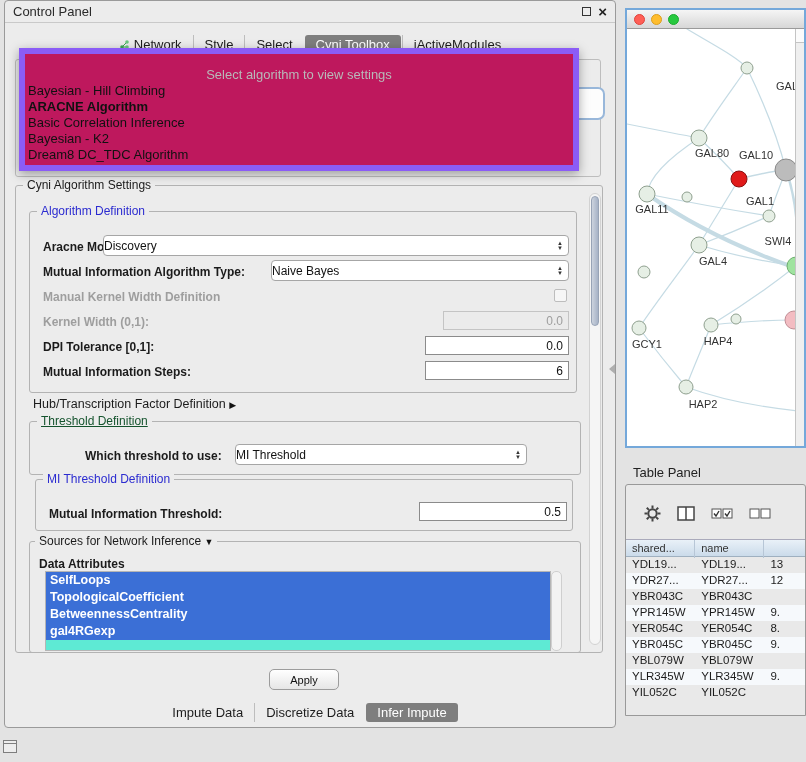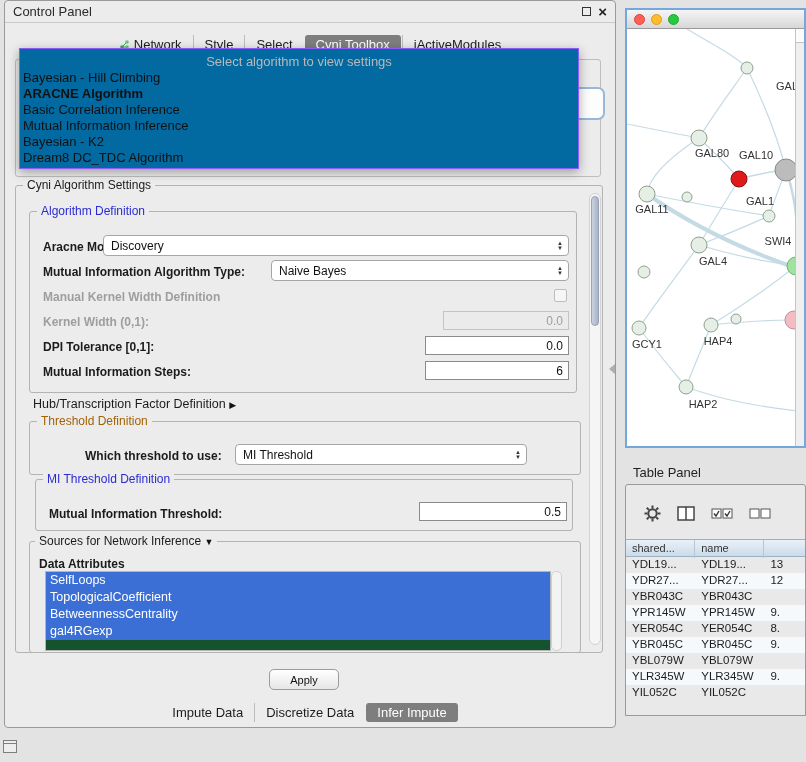--- a/index.html
+++ b/index.html
@@ -25,51 +25,51 @@
   .tab.selected { background:#7e7e7e; color:#fff; border-radius:3px; border-left:none; margin:0 1px; }
 
   
   .ghost-groupbox { position:absolute; left:10px; top:58px; width:586px; height:118px;
     border:1px solid #bdbdbd; border-radius:3px; z-index:1; }
   .ghost-combo { position:absolute; left:566px; top:86px; width:34px; height:33px;
     background:#fdfdfd; border:2px solid #98b7da; border-radius:7px; z-index:2; }
 
   
   .algo-dropdown { position:absolute; left:14px; top:47px; width:560px; z-index:10;
-    background:#0369a1; border:1px solid #8b5cf6; box-shadow:0 3px 10px rgba(0,0,0,.35); padding:4px 0 2px 0; }
+    background:#be185d; border:6px solid #8b5cf6; box-shadow:0 3px 10px rgba(0,0,0,.35); padding:12px 0 2px 0; }
   .dd-placeholder { font-size:13px; color:#b9b9b9; text-align:center; height:17px; line-height:17px; }
   .dd-item { font-size:13px; color:#111; height:16px; line-height:16px; padding-left:3px; white-space:nowrap; }
   .dd-item.bold { font-weight:bold; }
 
   
   .groupbox { position:absolute; border:1px solid #b3b3b3; border-radius:3px; }
   .gb-title { position:absolute; background:#ececec; padding:0 4px; font-size:12px;
     color:#1b1b1b; white-space:nowrap; z-index:3; }
-  .gb-title.blue { color:#2b2bd0; } .gb-title.green { color:#a16207; }
+  .gb-title.blue { color:#2b2bd0; } .gb-title.green { color:#14532d;text-decoration:underline; }
 
   .lbl { position:absolute; font-size:12px; font-weight:bold; color:#1b1b1b; white-space:nowrap; }
   .lbl.disabled { color:#9e9e9e; }
   .plain { font-weight:normal; font-size:12.5px; }
 
   .combo { position:absolute; background:#fff; border:1px solid #a6a6a6; border-radius:4px;
-    display:flex; align-items:center; font-size:12px; color:#111; padding-left:7px; }
+    display:flex; align-items:center; font-size:12px; color:#111; }
   .combo .arrows { margin-left:auto; display:flex; flex-direction:column; align-items:center;
     padding:0 5px; color:#333; font-size:6px; line-height:5px; }
 
   .field { position:absolute; background:#fff; border:1px solid #8b8b8b; font-size:12px;
     color:#111; text-align:right; padding:0 5px; height:19px; }
   .field.disabled { background:#ebebeb; border-color:#c4c4c4; color:#9e9e9e; }
 
   .checkbox { position:absolute; width:13px; height:13px; background:#f6f6f6;
     border:1px solid #bdbdbd; border-radius:2px; }
 
   .tri { font-size:9px; color:#111; }
 
   .attr-list { position:absolute; left:40px; top:570px; width:506px; height:80px;
-    background:#14532d; border:1px solid #b5b5b5; overflow:hidden; }
+    background:#5eead4; border:1px solid #b5b5b5; overflow:hidden;font-weight:bold; }
   .attr-item { height:17px; line-height:17px; font-size:12.5px; color:#fff;
     background:#3b6fd6; padding-left:4px; }
   .list-scroll { position:absolute; left:546px; top:570px; width:11px; height:80px;
     background:#f3f3f3; border:1px solid #cfcfcf; border-radius:5px; }
 
   .outer-scroll { position:absolute; left:584px; top:192px; width:12px; height:452px;
     background:#f5f5f5; border:1px solid #d2d2d2; border-radius:6px; }
   .outer-scroll .thumb { position:absolute; left:1px; top:2px; width:8px; height:130px;
     border-radius:5px; background:linear-gradient(90deg,#ccd3de,#a6b2c6); border:1px solid #97a3b6; }
 
@@ -155,21 +155,20 @@
     </div>
 
     <div class="ghost-groupbox"></div>
     <div class="ghost-combo"></div>
 
     <div class="algo-dropdown">
       <div class="dd-placeholder">Select algorithm to view settings</div>
       <div class="dd-item">Bayesian - Hill Climbing</div>
       <div class="dd-item bold">ARACNE Algorithm</div>
       <div class="dd-item">Basic Correlation Inference</div>
-      <div class="dd-item">Mutual Information Inference</div>
       <div class="dd-item">Bayesian - K2</div>
       <div class="dd-item">Dream8 DC_TDC Algorithm</div>
     </div>
 
     <div class="groupbox" style="left:10px; top:184px; width:588px; height:468px;"></div>
     <span class="gb-title" style="left:18px; top:177px;">Cyni Algorithm Settings</span>
 
     <div class="outer-scroll">
         <div class="thumb"></div>
       </div>

